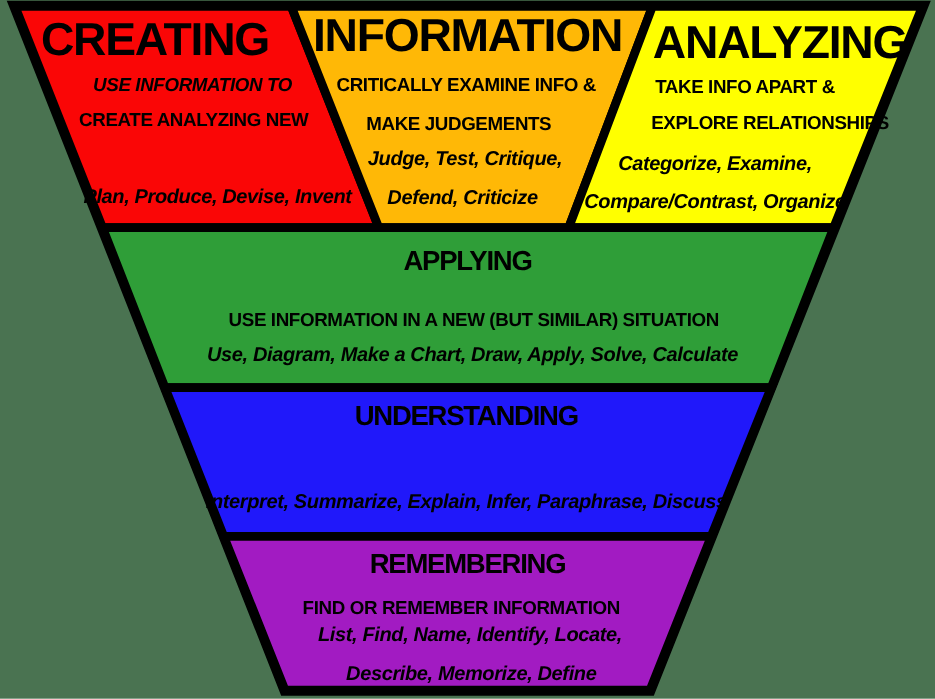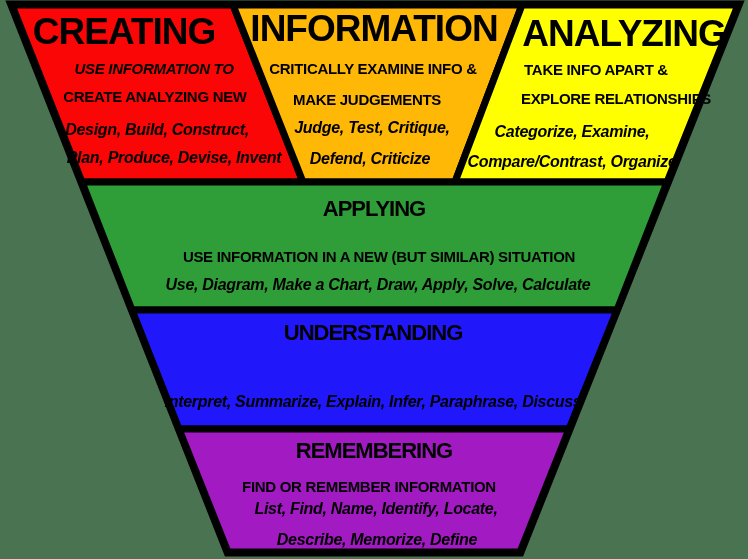--- a/index.html
+++ b/index.html
@@ -56,21 +56,20 @@
     <polygon points="82,182 667,182 617,310 132,310" stroke="#000000" stroke-width="7" stroke-linejoin="miter" fill="#2F9E38"></polygon>
 
     <polygon points="132,310 617,310 569,429 179,429" stroke="#000000" stroke-width="7" stroke-linejoin="miter" fill="#2018FA"></polygon>
 
     <polygon points="179,429 569,429 520,552 228,552" stroke="#000000" stroke-width="7" stroke-linejoin="miter" fill="#A21BC2"></polygon>
   </svg>
 
   <div class="line title title-top" style="left:124px; top:11px;">CREATING</div>
   <div class="line desc" style="left:154px; top:60px;font-style:italic;">USE INFORMATION TO</div>
   <div class="line desc" style="left:155px; top:88px;">CREATE ANALYZING NEW</div>
-  <div class="line verbs" style="left:157px; top:121px;">Design, Build, Construct,</div>
   <div class="line verbs" style="left:174px; top:149px;">Plan, Produce, Devise, Invent</div>
 
   <div class="line title title-top" style="left:374px; top:8px;">INFORMATION</div>
   <div class="line desc" style="left:373px; top:60px;">CRITICALLY EXAMINE INFO &amp;</div>
   <div class="line desc" style="left:367px; top:91px;text-align:center;">MAKE JUDGEMENTS</div>
   <div class="line verbs" style="left:372px; top:119px;">Judge, Test, Critique,</div>
   <div class="line verbs" style="left:370px; top:150px;">Defend, Criticize</div>
 
   <div class="line title title-top" style="left:624px; top:13px;">ANALYZING</div>
   <div class="line desc" style="left:596px; top:61px;">TAKE INFO APART &amp;</div>

